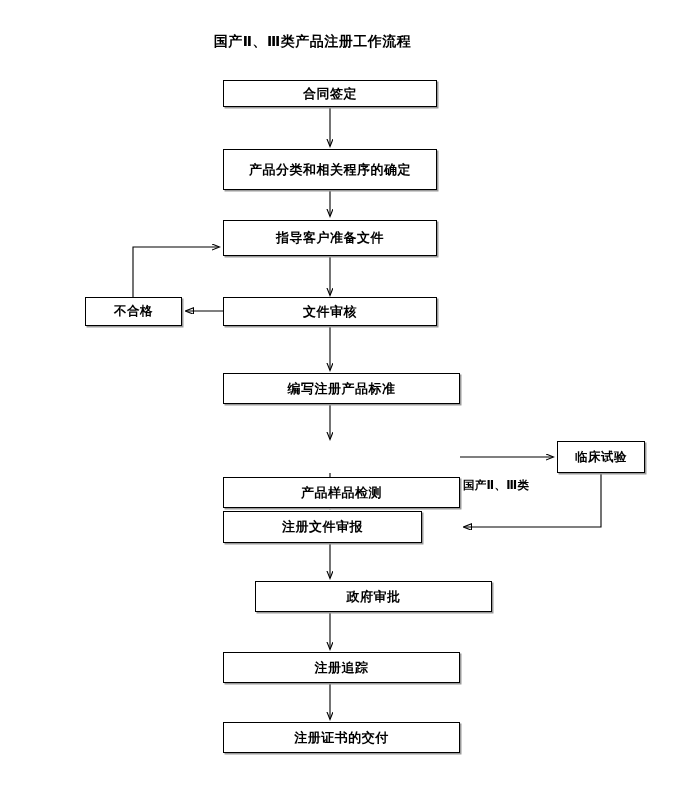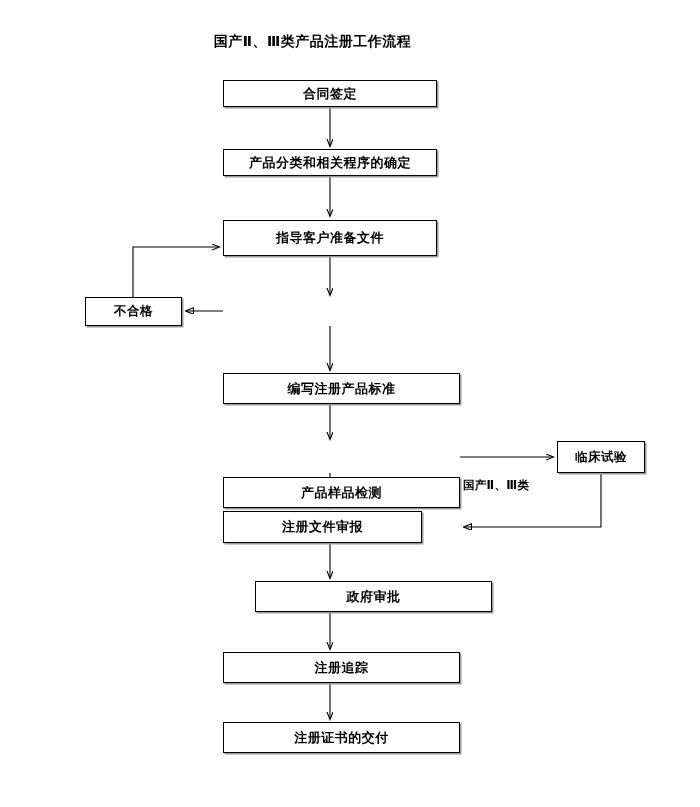--- a/index.html
+++ b/index.html
@@ -107,24 +107,25 @@
 
     <line x1="330" y1="543" x2="330" y2="578" marker-end="url(#arrow)"></line>
 
     <line x1="330" y1="612" x2="330" y2="649" marker-end="url(#arrow)"></line>
 
     <line x1="330" y1="683" x2="330" y2="719" marker-end="url(#arrow)"></line>
   </svg>
 
   <div class="node" style="left:223px; top:80px; width:214px; height:27px;">合同签定</div>
 
-  <div class="node" style="left:223px; top:149px; width:214px; height:27px;">产品分类和相关程序的确定</div>
+  <div class="node" style="left:223px; top:149px; width:214px; height:41px;">产品分类和相关程序的确定</div>
 
   <div class="node" style="left:223px; top:220px; width:214px; height:36px;">指导客户准备文件</div>
 
+  <div class="node" style="left:223px; top:297px; width:214px; height:29px;">文件审核</div>
 
   <div class="node node-small" style="left:85px; top:297px; width:97px; height:29px;">不合格</div>
 
   <div class="node" style="left:223px; top:373px; width:237px; height:31px;">编写注册产品标准</div>
 
   <div class="node" style="left:223px; top:442px; width:237px; height:31px;margin-top:35px;">产品样品检测</div>
 
   <div class="node node-small" style="left:557px; top:441px; width:88px; height:32px;">临床试验</div>
 
   <div class="node" style="left:223px; top:511px; width:199px; height:32px;">注册文件审报</div>

